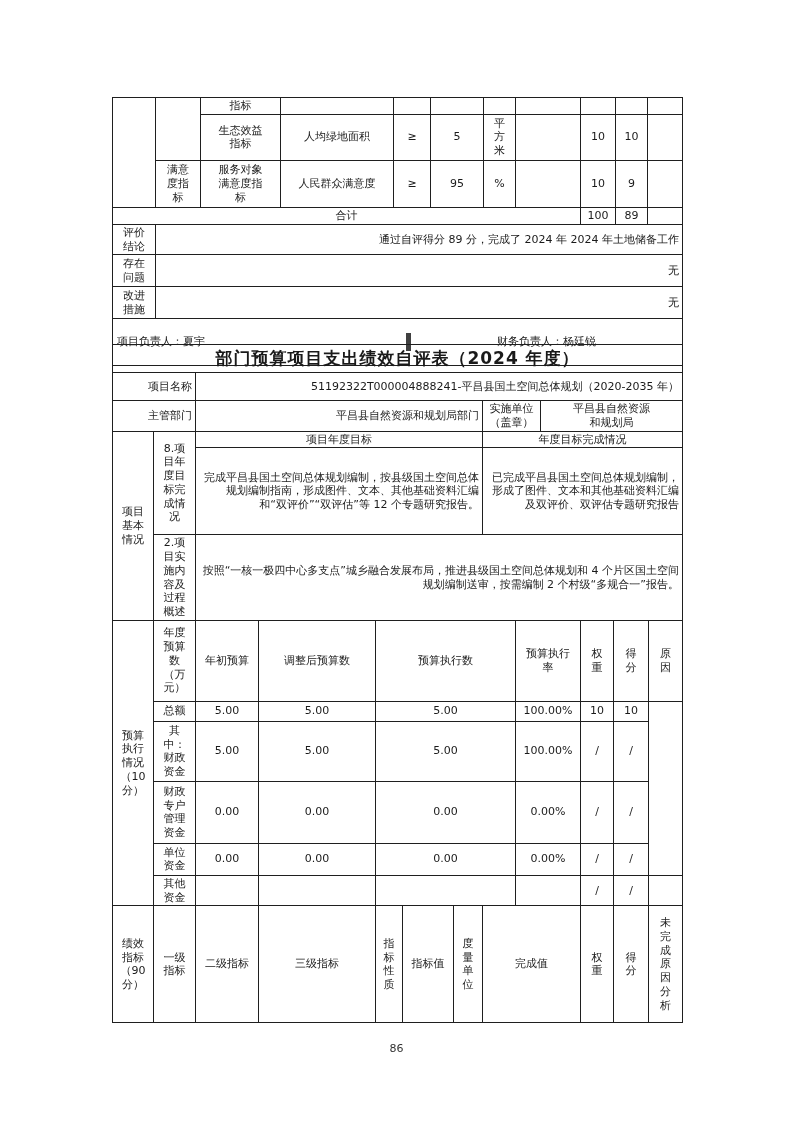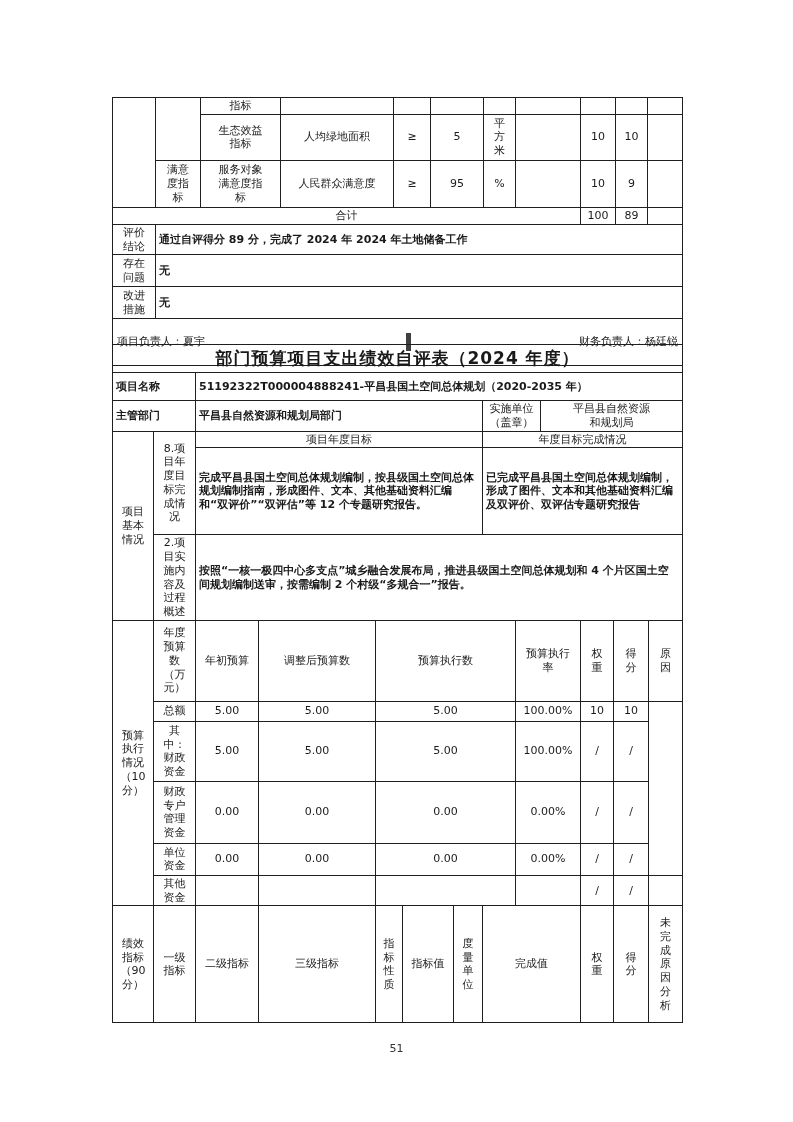--- a/index.html
+++ b/index.html
@@ -12,26 +12,26 @@
   table{border-collapse:collapse;table-layout:fixed;position:absolute;left:112px;width:570px;}
   #table1{top:97px;}
   #table2{top:344px;}
   td{
     border:1px solid #1f1f1f;
     font-size:11px;line-height:1.25;
     text-align:center;vertical-align:middle;
     padding:1px 3px;white-space:pre-line;overflow:hidden;
     word-break:break-all;
   }
-  td.left{text-align:left;font-weight:bold;}
+  td.left{text-align:right;}
   td.title-cell{font-size:17px;font-weight:bold;letter-spacing:1px;padding:2px 0;}
   td.nopad{padding:0;}
   .split{display:flex;width:100%;height:100%;align-items:center;}
   .split-l{width:285px;border-right:5px solid #404040;text-align:left;padding:2px 4px;align-self:stretch;display:flex;align-items:center;}
-  .split-r{flex:1;text-align:right;padding:2px 4px;font-family:Liberation Serif, serif;}
+  .split-r{flex:1;text-align:center;padding:2px 4px;font-family:Liberation Serif, serif;}
   .pageno{position:absolute;left:0;right:0;top:1042px;text-align:center;font-size:11px;color:#333;}
 </style>
 </head>
 <body>
 
 <div class="sheet">
 
   <table id="table1">
     <colgroup>
       <col style="width:43px">
@@ -285,14 +285,14 @@
 完
 成
 原
 因
 分
 析</td>
     </tr>
   </tbody>
     </table>
 
-  <div class="pageno">51</div>
+  <div class="pageno">86</div>
 </div>
 
 </body></html>

